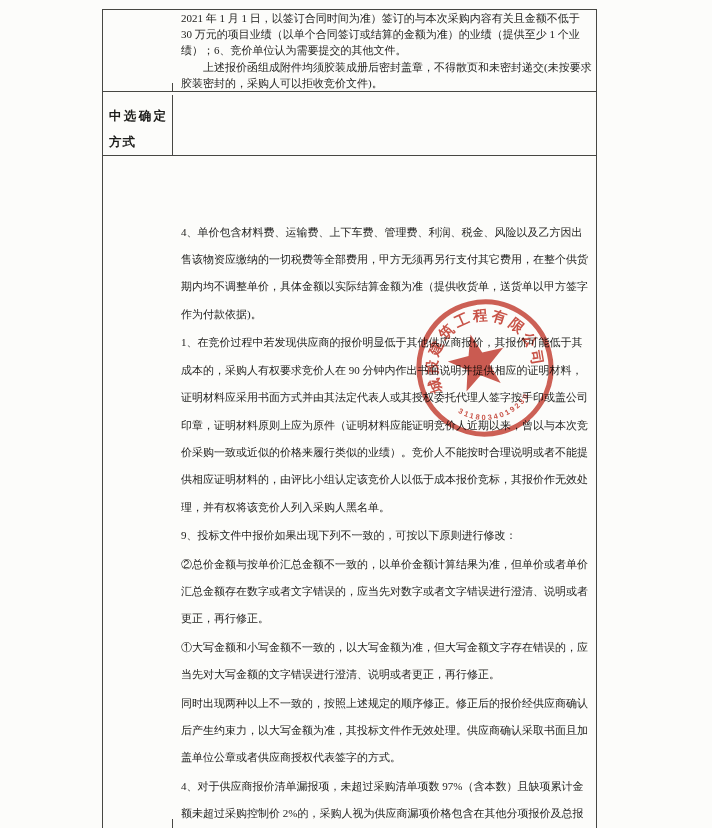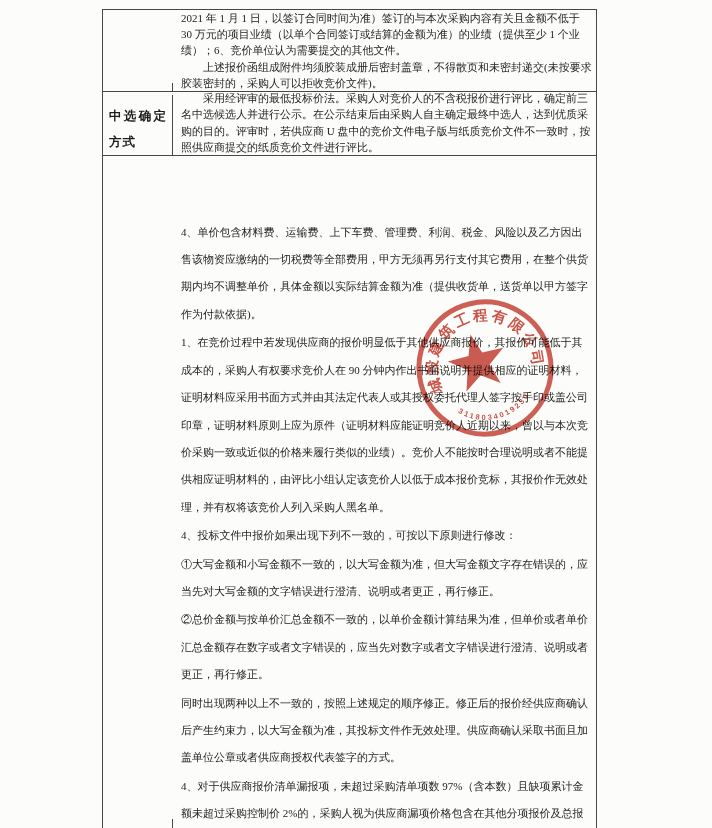--- a/index.html
+++ b/index.html
@@ -79,33 +79,30 @@
     <div class="row row-0">
       <div class="label-cell"></div>
       <div class="content-cell">
           <p>2021 年 1 月 1 日，以签订合同时间为准）签订的与本次采购内容有关且金额不低于 30 万元的项目业绩（以单个合同签订或结算的金额为准）的业绩（提供至少 1 个业绩）；6、竞价单位认为需要提交的其他文件。</p>
           <p class="indent">上述报价函组成附件均须胶装成册后密封盖章，不得散页和未密封递交(未按要求胶装密封的，采购人可以拒收竞价文件)。</p>
         </div>
     </div>
 
     <div class="row row-1">
       <div class="label-cell">中选确定方式</div>
-      <div class="content-cell">
-          <p class="indent">采用经评审的最低投标价法。采购人对竞价人的不含税报价进行评比，确定前三名中选候选人并进行公示。在公示结束后由采购人自主确定最终中选人，达到优质采购的目的。评审时，若供应商 U 盘中的竞价文件电子版与纸质竞价文件不一致时，按照供应商提交的纸质竞价文件进行评比。</p>
-        </div>
     </div>
 
     <div class="row row-2">
       <div class="label-cell">报价说明</div>
       <div class="content-cell">
           <p>4、单价包含材料费、运输费、上下车费、管理费、利润、税金、风险以及乙方因出售该物资应缴纳的一切税费等全部费用，甲方无须再另行支付其它费用，在整个供货期内均不调整单价，具体金额以实际结算金额为准（提供收货单，送货单以甲方签字作为付款依据)。</p>
           <p>1、在竞价过程中若发现供应商的报价明显低于其他供应商报价，其报价可能低于其成本的，采购人有权要求竞价人在 90 分钟内作出书面说明并提供相应的证明材料，证明材料应采用书面方式并由其法定代表人或其授权委托代理人签字按手印或盖公司印章，证明材料原则上应为原件（证明材料应能证明竞价人近期以来，曾以与本次竞价采购一致或近似的价格来履行类似的业绩）。竞价人不能按时合理说明或者不能提供相应证明材料的，由评比小组认定该竞价人以低于成本报价竞标，其报价作无效处理，并有权将该竞价人列入采购人黑名单。</p>
-          <p>4、投标文件中报价如果出现下列不一致的，可按以下原则进行修改：</p>
+          <p>9、投标文件中报价如果出现下列不一致的，可按以下原则进行修改：</p>
+          <p>②总价金额与按单价汇总金额不一致的，以单价金额计算结果为准，但单价或者单价汇总金额存在数字或者文字错误的，应当先对数字或者文字错误进行澄清、说明或者更正，再行修正。</p>
           <p>①大写金额和小写金额不一致的，以大写金额为准，但大写金额文字存在错误的，应当先对大写金额的文字错误进行澄清、说明或者更正，再行修正。</p>
-          <p>②总价金额与按单价汇总金额不一致的，以单价金额计算结果为准，但单价或者单价汇总金额存在数字或者文字错误的，应当先对数字或者文字错误进行澄清、说明或者更正，再行修正。</p>
           <p>同时出现两种以上不一致的，按照上述规定的顺序修正。修正后的报价经供应商确认后产生约束力，以大写金额为准，其投标文件作无效处理。供应商确认采取书面且加盖单位公章或者供应商授权代表签字的方式。</p>
           <p>4、对于供应商报价清单漏报项，未超过采购清单项数 97%（含本数）且缺项累计金额未超过采购控制价 2%的，采购人视为供应商漏项价格包含在其他分项报价及总报价</p>
         </div>
     </div>
 
   </div>
 
   <svg class="seal" viewBox="-76 -76 152 152" xmlns="http://www.w3.org/2000/svg">
     <defs>
       <path id="arcTop" d="M -45.1,16.4 A 48,48 0 1 1 45.1,16.4" fill="none"></path>

